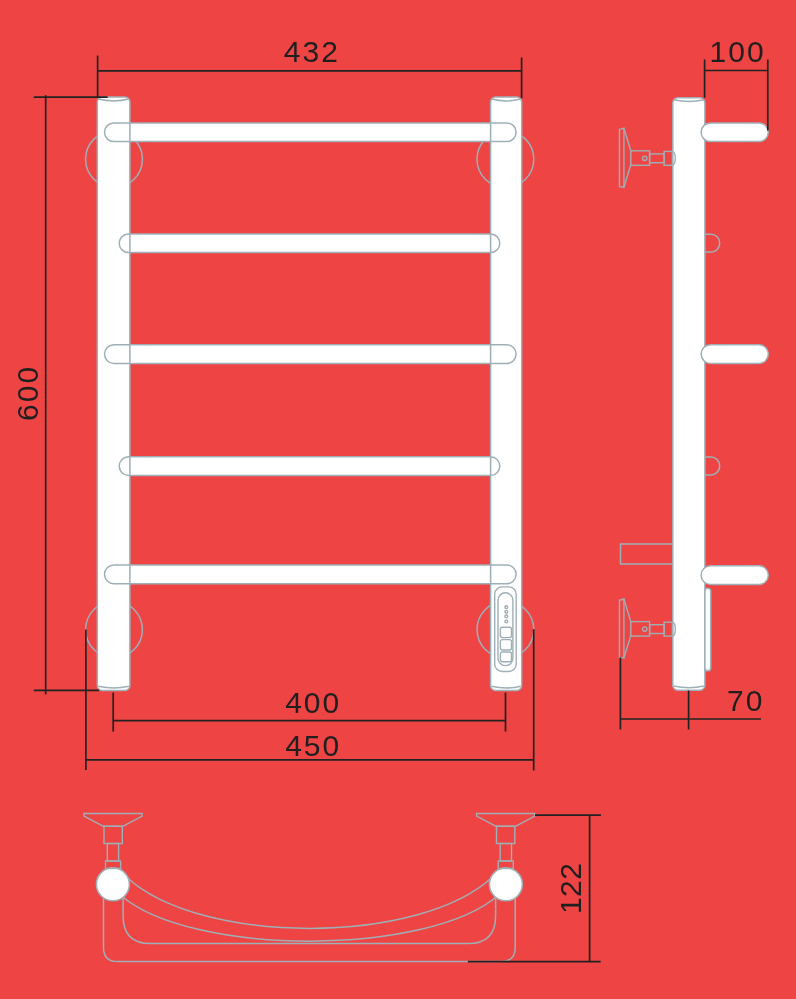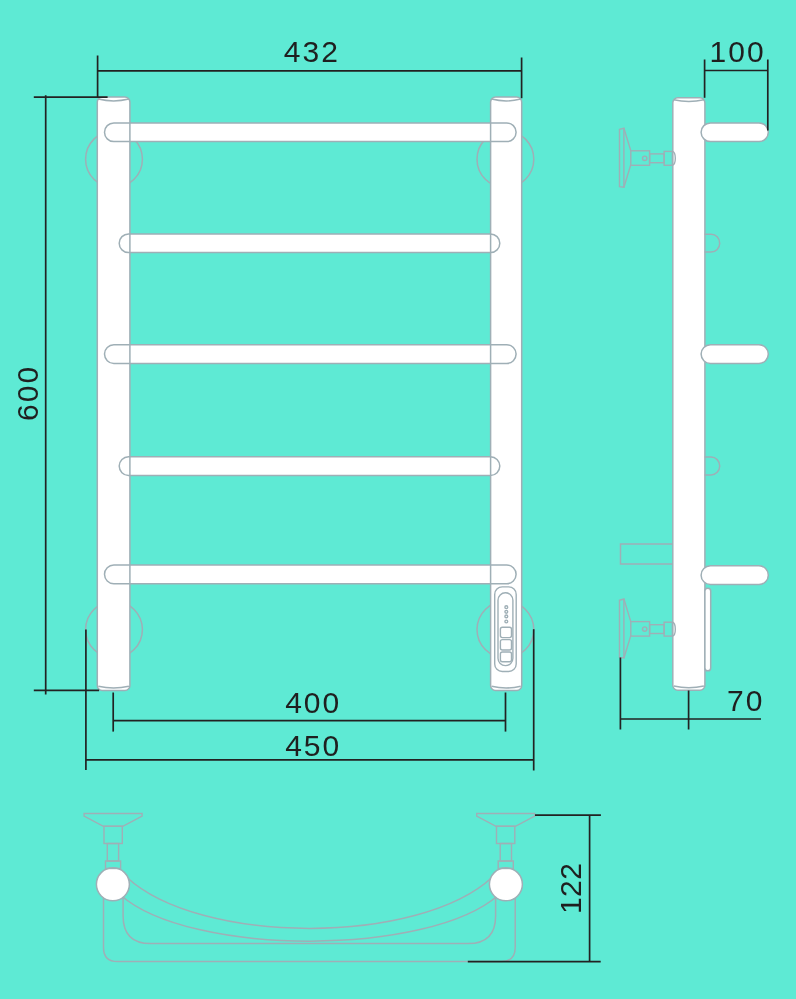--- a/index.html
+++ b/index.html
@@ -1,16 +1,16 @@
 <!DOCTYPE html>
 <html><head>
 <meta charset="utf-8">
 <style>
   html,body{margin:0;padding:0;background:#ffffff;}
-  .wrap{width:796px;height:999px;position:relative;background:#5eead4;overflow:hidden;}
+  .wrap{width:796px;height:999px;position:relative;background:#ef4444;overflow:hidden;}
   svg{display:block;}
   text{font-family:"Liberation Sans", sans-serif;fill:#1f1f1f;}
 </style>
 </head>
 <body>
 <div class="wrap">
 <svg width="796" height="999" viewBox="0 0 796 999" xmlns="http://www.w3.org/2000/svg">
 <g fill="none" stroke-linecap="butt">
 
 <circle cx="114" cy="159.2" r="28.4" stroke="#9fafb6" stroke-width="1.5"></circle>

